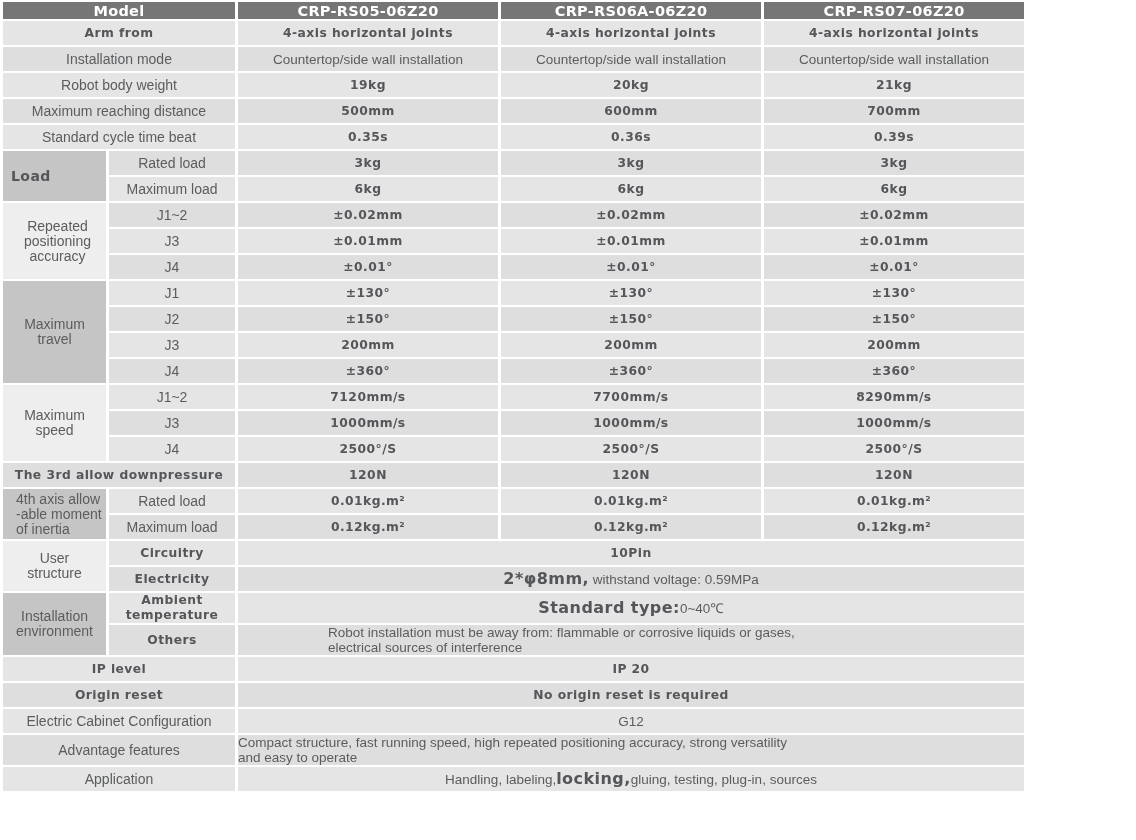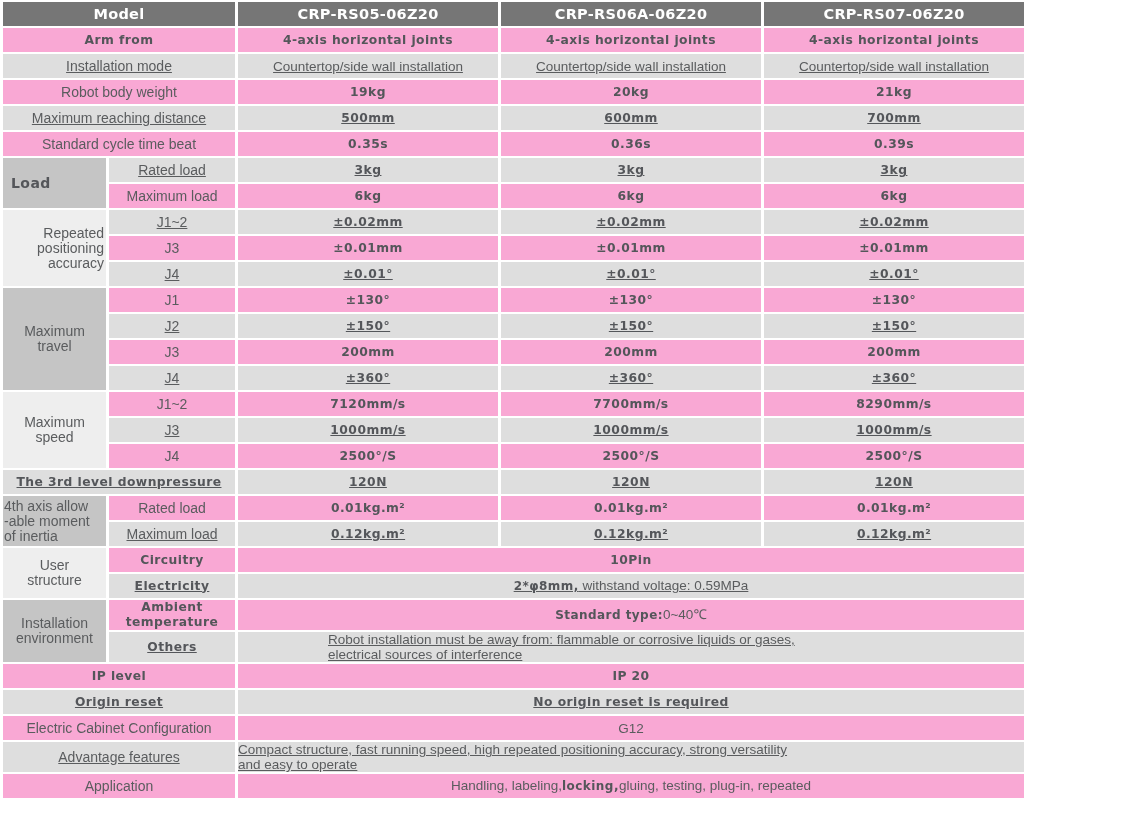--- a/index.html
+++ b/index.html
@@ -1,34 +1,34 @@
 <!DOCTYPE html>
 <html style="--header-bg: #767676; --header-text: #ffffff; --stripe: #dedede; --group-dark: #c5c5c5; --group-light: #eeeeee; --text-r: #5a5c5e; --text-c: #54565a;"><head>
 <meta charset="utf-8">
 <style>
   html,body{margin:0;padding:0;background:#ffffff;}
   body{width:1136px;height:840px;overflow:hidden;font-family:"Liberation Sans",sans-serif;}
   table{border-collapse:separate;border-spacing:3px 2px;margin:0;table-layout:fixed;}
   td,th{padding:0 2px;vertical-align:middle;text-align:center;height:24px;overflow:hidden;}
-  thead th{background:var(--header-bg);color:var(--header-text);height:24px;
+  thead th{background:var(--header-bg);color:var(--header-text);height:17px;
            font-family:"DejaVu Sans",sans-serif;font-weight:700;font-size:14.5px;letter-spacing:.3px;}
-  .shade{background:var(--stripe);text-decoration:underline;}
-  .plain{background:#f9a8d4;}
+  .shade{background:var(--stripe);}
+  .plain{background:#e5e5e5;}
   .g-dark{background:var(--group-dark);}
   .g-light{background:var(--group-light);}
   .f-r{font-family:"Liberation Sans",sans-serif;font-size:13.5px;color:var(--text-r);}
   .f-c{font-family:"DejaVu Sans",sans-serif;font-weight:700;font-size:12.3px;letter-spacing:.45px;color:var(--text-c);}
   .lab{font-size:14px;}
   .ml{white-space:pre-line;line-height:15px;}
-  .al{text-align:right;padding-left:8px;}
-  .al1{text-align:left;padding-left:1px;}
+  .al{text-align:center;padding-left:8px;}
+  .al1{text-align:left;padding-left:13px;}
   .al20{text-align:left;padding-left:8px;}
   .vleft{text-align:left;}
   .seg-r{font-family:"Liberation Sans",sans-serif;font-size:13.5px;color:var(--text-r);}
-  .seg-c{font-family:"DejaVu Sans",sans-serif;font-weight:700;font-size:12px;letter-spacing:.45px;color:var(--text-c);}
+  .seg-c{font-family:"DejaVu Sans",sans-serif;font-weight:700;font-size:16px;letter-spacing:.45px;color:var(--text-c);}
   .wrap2{line-height:15px;}
 </style>
 </head>
 <body>
 
 <table>
   <colgroup>
     <col style="width:103px">
       <col style="width:126px">
     <col style="width:260px">
@@ -148,21 +148,21 @@
         <td class="shade f-c">1000mm/s</td>
         <td class="shade f-c">1000mm/s</td>
       </tr>
       <tr>
         <td class="plain ml f-r lab">J4</td>
         <td class="plain f-c">2500°/S</td>
         <td class="plain f-c">2500°/S</td>
         <td class="plain f-c">2500°/S</td>
       </tr>
       <tr>
-        <td colspan="2" class="shade f-c">The 3rd level downpressure</td>
+        <td colspan="2" class="shade f-c">The 3rd allow downpressure</td>
         <td class="shade f-c">120N</td>
         <td class="shade f-c">120N</td>
         <td class="shade f-c">120N</td>
       </tr>
       <tr>
         <td rowspan="2" class="g-dark ml lab f-r al1">4th axis allow
 -able moment
 of inertia</td>
         <td class="plain ml f-r lab">Rated load</td>
         <td class="plain f-c">0.01kg.m²</td>
@@ -209,16 +209,16 @@
         <td colspan="2" class="plain f-r lab">Electric Cabinet Configuration</td>
         <td colspan="3" class="plain ml wrap2 f-r">G12</td>
       </tr>
       <tr>
         <td colspan="2" class="shade f-r lab">Advantage features</td>
         <td colspan="3" class="shade ml wrap2 f-r vleft" style="padding-left: 0;">Compact structure, fast running speed, high repeated positioning accuracy, strong versatility
 and easy to operate</td>
       </tr>
       <tr>
         <td colspan="2" class="plain f-r lab">Application</td>
-        <td colspan="3" class="plain ml wrap2 f-r"><span class="seg-r ml">Handling, labeling,</span><span class="seg-c ml">locking,</span><span class="seg-r ml">gluing, testing, plug-in, repeated</span></td>
+        <td colspan="3" class="plain ml wrap2 f-r"><span class="seg-r ml">Handling, labeling,</span><span class="seg-c ml">locking,</span><span class="seg-r ml">gluing, testing, plug-in, sources</span></td>
       </tr>
     </tbody>
 </table>
 
 </body></html>

